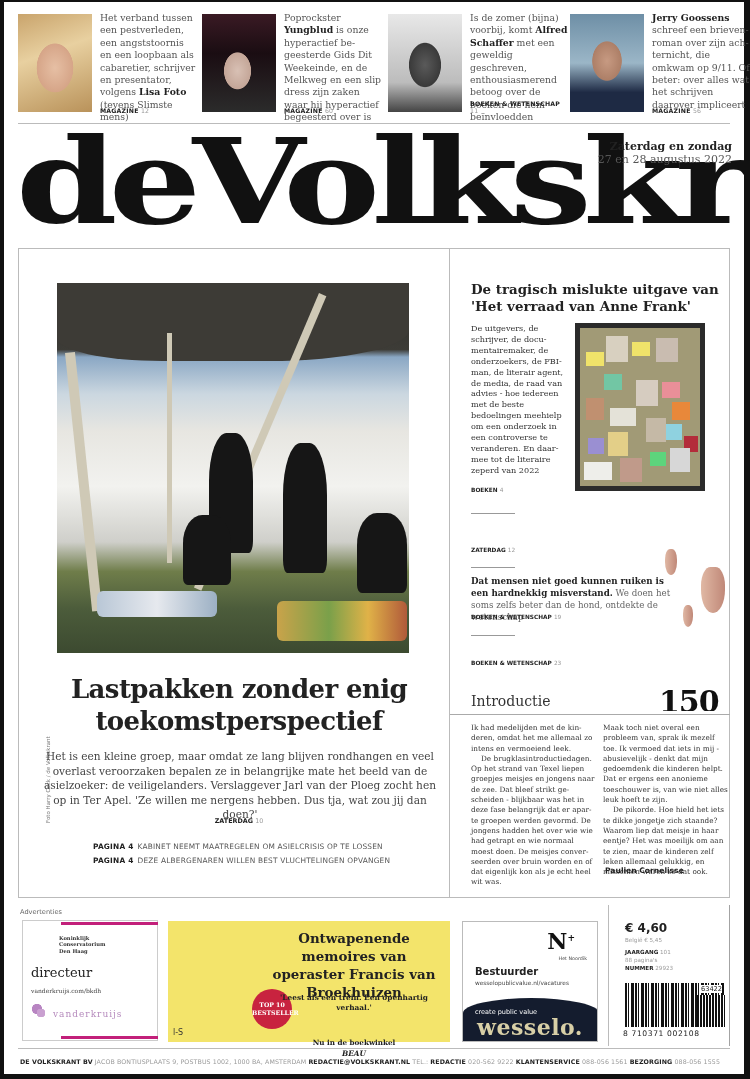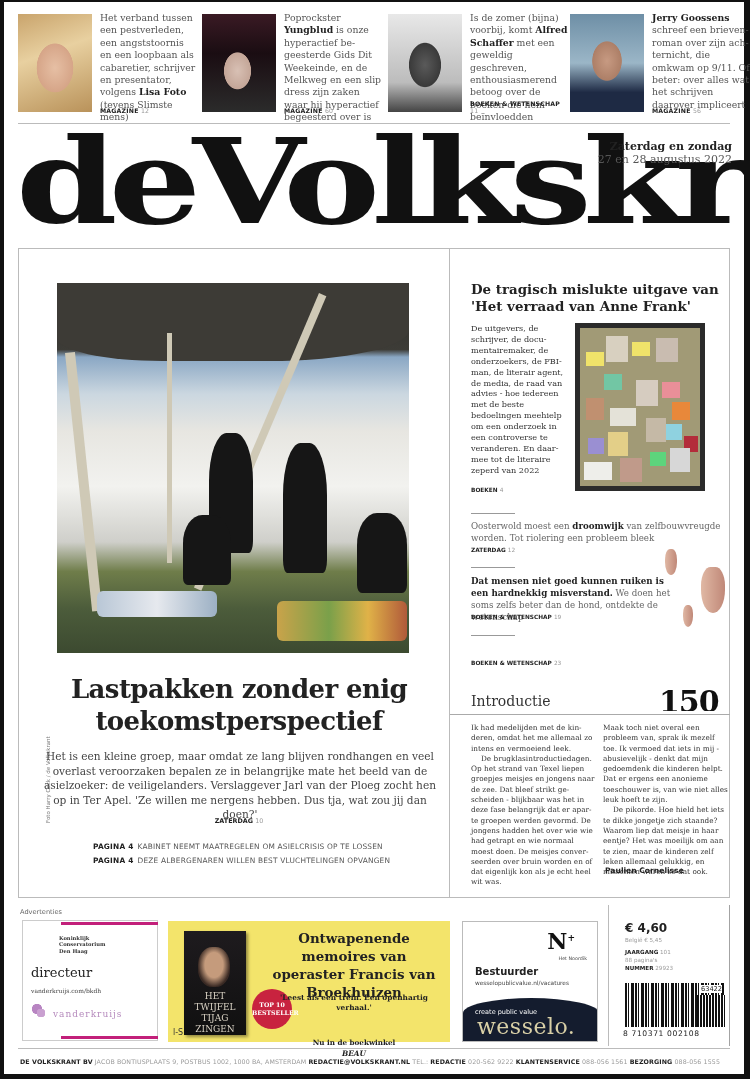--- a/index.html
+++ b/index.html
@@ -104,21 +104,21 @@
   .ad2 .ls { position: absolute; left: 5px; top: 107px; font-family: "DejaVu Sans", sans-serif; font-size: 8px; color: #333; }
 
   .ad3 { position: absolute; left: 458px; top: 919px; width: 136px; height: 121px; border: 1px solid #bbb; background: #fff; overflow: hidden; }
   .ad3 .N { position: absolute; right: 22px; top: 6px; font-weight: bold; font-size: 22px; color: #111; }
   .ad3 .N sup { font-size: 9px; }
   .ad3 .nlbl { position: absolute; right: 10px; top: 34px; font-family: "DejaVu Sans", sans-serif; font-size: 4.8px; color: #444; }
   .ad3 .role { position: absolute; left: 12px; top: 44px; font-family: "DejaVu Sans", sans-serif; font-weight: bold; font-size: 10px; color: #222; }
   .ad3 .url { position: absolute; left: 12px; top: 58px; font-family: "DejaVu Sans", sans-serif; font-size: 5.8px; color: #444; }
   .ad3 .bot { position: absolute; left: 0; top: 76px; width: 136px; height: 46px; background: #141c2e; border-radius: 60% 60% 0 0 / 18px 18px 0 0; }
   .ad3 .cpv { position: absolute; left: 12px; top: 86px; font-family: "DejaVu Sans", sans-serif; font-size: 6.5px; color: #fff; }
-  .ad3 .wes { position: absolute; left: 14px; top: 92px; font-size: 22px; font-weight: normal; color: #d8cfa6; letter-spacing: .5px; }
+  .ad3 .wes { position: absolute; left: 14px; top: 92px; font-size: 22px; font-weight: bold; color: #d8cfa6; letter-spacing: .5px; }
 
   .pricebox { position: absolute; left: 604px; top: 903px; width: 122px; height: 141px; border-left: 1px solid #bbb; border-right: 1px solid #a3a3a3; }
   .price { position: absolute; left: 16px; top: 16px; font-family: "DejaVu Sans", sans-serif; font-size: 12px; font-weight: bold; color: #222; }
   .pl { position: absolute; left: 16px; font-family: "DejaVu Sans", sans-serif; font-size: 5.6px; color: #999; }
   .pl b { color: #222; }
   .barcode { position: absolute; left: 16px; top: 78px; width: 100px; height: 44px;
     background: repeating-linear-gradient(90deg,#111 0 2px,#fff 2px 3px,#111 3px 4px,#fff 4px 6px,#111 6px 9px,#fff 9px 10px); }
   .barcode2 { position: absolute; left: 88px; top: 90px; width: 28px; height: 32px; background: repeating-linear-gradient(90deg,#111 0 2px,#fff 2px 3px,#111 3px 5px,#fff 5px 6px); }
   .bc-num { position: absolute; left: 14px; top: 124px; font-family: "DejaVu Sans", sans-serif; font-size: 7.6px; color: #222; letter-spacing: .6px; }
   .bc-add { position: absolute; left: 92px; top: 80px; font-family: "DejaVu Sans", sans-serif; font-size: 6.6px; color: #222; background: #fff; }
@@ -206,21 +206,20 @@
         <i style="left:8px;top:110px;width:16px;height:16px;background:#9a8fd2"></i>
         <i style="left:104px;top:108px;width:14px;height:16px;background:#b32c3a"></i>
         <i style="left:70px;top:124px;width:16px;height:14px;background:#5dd47c"></i>
         <i style="left:90px;top:120px;width:20px;height:24px;background:#d7d7d7"></i>
         <i style="left:40px;top:130px;width:22px;height:24px;background:#c09a8a"></i>
         <i style="left:4px;top:134px;width:28px;height:18px;background:#eeeeea"></i>
       </div>
     </div>
 
     <div class="short-rule" style="top:264px;left:452px"></div>
-    <div class="rc rc-item" style="top:271px"><span>Oosterwold moest een </span><b>droomwijk</b><span> van zelfbouwvreugde worden. Tot riolering een probleem bleek</span></div>
     <div class="rc rc-sec" style="top:298px"><span style="font-weight:bold;color:#222">ZATERDAG</span> <span>12</span></div>
 
     <div class="short-rule" style="top:318px"></div>
     <div class="rc rc-item" style="top:326px;width:200px"><span></span><b>Dat mensen niet goed kunnen ruiken is een hardnekkig misverstand.</b><span> We doen het soms zelfs beter dan de hond, ontdekte de wetenschap</span></div>
     <div class="rc rc-sec" style="top:365px"><span style="font-weight:bold;color:#222">BOEKEN &amp; WETENSCHAP</span> <span>19</span></div>
     <div class="nose" style="left:646px;top:300px;width:12px;height:26px"></div>
     <div class="nose" style="left:682px;top:318px;width:24px;height:46px"></div>
     <div class="nose" style="left:664px;top:356px;width:10px;height:22px"></div>
 
     <div class="short-rule" style="top:386px"></div>
@@ -246,24 +245,20 @@
     <div class="bar" style="top:1px"></div>
     <div class="org" style="width:40px">Koninklijk Conservatorium Den Haag</div>
     <div class="job">directeur</div>
     <div class="url">vanderkruijs.com/bkdh</div>
     <div class="logo"></div>
     <div class="brand">vanderkruijs</div>
     <div class="bar" style="bottom:1px"></div>
   </div>
 
   <div class="ad2">
-    <div class="book">
-      <div class="face"></div>
-      <div class="bt">HET TWIJFEL TIJAG ZINGEN</div>
-    </div>
     <div class="badge">TOP 10 BESTSELLER</div>
     <div class="hl">Ontwapenende memoires van operaster Francis van Broekhuizen</div>
     <div class="q"><span>'Leest als een trein. Een openhartig verhaal.'</span><i>BEAU</i></div>
     <div class="cta">Nu in de boekwinkel</div>
     <div class="ls">l-S</div>
   </div>
 
   <div class="ad3">
     <div class="N"><span>N</span><sup>+</sup></div>
     <div class="nlbl">Het Noordik</div>

